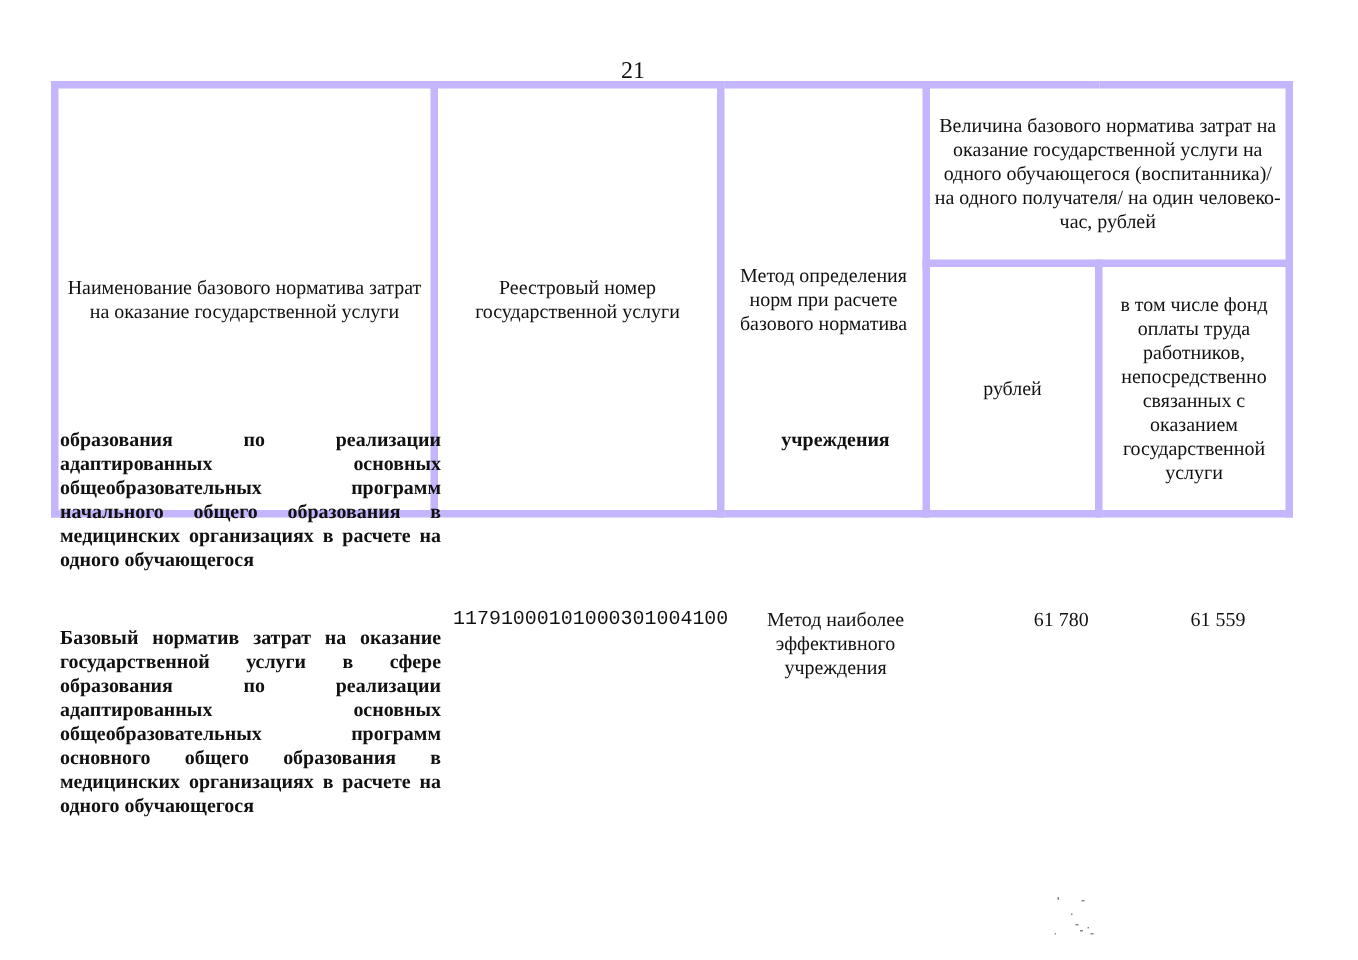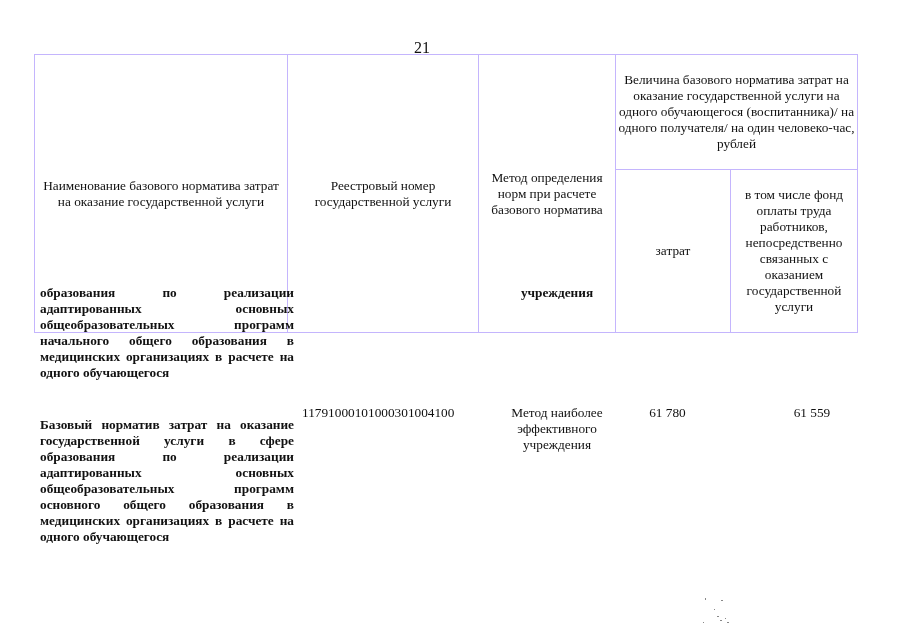--- a/index.html
+++ b/index.html
@@ -1,31 +1,31 @@
 <!DOCTYPE html>
 <html><head>
 <meta charset="utf-8">
 <style>
   html, body { margin: 0; padding: 0; background: #ffffff; }
   body { width: 905px; height: 640px; position: relative; overflow: hidden;
          font-family: "Liberation Serif", "DejaVu Serif", serif; color: #111; }
   .page-number { position: absolute; left: 414px; top: 39px; font-size: 16px; }
   .hdr-table { position: absolute; left: 34px; top: 54px; border-collapse: collapse;
                font-size: 13.3px; line-height: 16px; table-layout: fixed; }
-  .hdr-table td { border: 1px solid #c4b5fd; text-align: center; vertical-align: middle; padding: 17px 2px; }
+  .hdr-table td { border: 5px solid #c4b5fd; text-align: center; vertical-align: middle; padding: 17px 2px; }
   .c1 { width: 253px; } .c2 { width: 191px; } .c3 { width: 137px; } .c4 { width: 115px; } .c5 { width: 127px; }
   .body-text { position: absolute; font-size: 13.3px; line-height: 16px; }
   .just { text-align: justify; text-align-last: left; font-weight: bold; }
   .center { text-align: center; }
   .cont-name { left: 40px; top: 285px; width: 254px; }
   .cont-method { left: 488px; top: 285px; width: 138px; font-weight: bold; }
   .row2-name { left: 40px; top: 405px; width: 254px; margin-top: 12px; }
-  .row2-code { left: 302px; top: 405px; width: 190px; }
+  .row2-code { left: 302px; top: 405px; width: 190px; font-family: Liberation Mono, monospace; }
   .row2-method { left: 488px; top: 405px; width: 138px; text-align: center; }
-  .row2-total { left: 610px; top: 405px; width: 115px; }
+  .row2-total { left: 650px; top: 405px; width: 115px; }
   .row2-payroll { left: 748px; top: 405px; width: 128px; }
   .scan-mark { position: absolute; left: 703px; top: 598px; width: 40px; height: 30px; }
 </style>
 </head>
 <body>
 
 <div class="page-number">21</div>
 
 <table class="hdr-table">
   <colgroup>
@@ -36,21 +36,21 @@
       <col class="c5">
     </colgroup>
   <tbody>
       <tr style="height:104px">
     <td rowspan="2">Наименование базового норматива затрат на оказание государственной услуги</td>
     <td rowspan="2">Реестровый номер государственной услуги</td>
     <td rowspan="2">Метод определения норм при расчете базового норматива</td>
     <td colspan="2">Величина базового норматива затрат на оказание государственной услуги на одного обучающегося (воспитанника)/ на одного получателя/ на один человеко-час, рублей</td>
   </tr>
   <tr style="height:122px">
-    <td>затрат</td>
+    <td>рублей</td>
     <td>в том числе фонд оплаты труда работников, непосредственно связанных с оказанием государственной услуги</td>
   </tr>
 </tbody>
   </table>
 
 <div class="body-text just cont-name">образования по реализации адаптированных основных общеобразовательных программ начального общего образования в медицинских организациях в расчете на одного обучающегося</div>
 <div class="body-text center cont-method">учреждения</div>
 
 <div class="body-text just row2-name">Базовый норматив затрат на оказание государственной услуги в сфере образования по реализации адаптированных основных общеобразовательных программ основного общего образования в медицинских организациях в расчете на одного обучающегося</div>
 <div class="body-text row2-code">11791000101000301004100</div>

